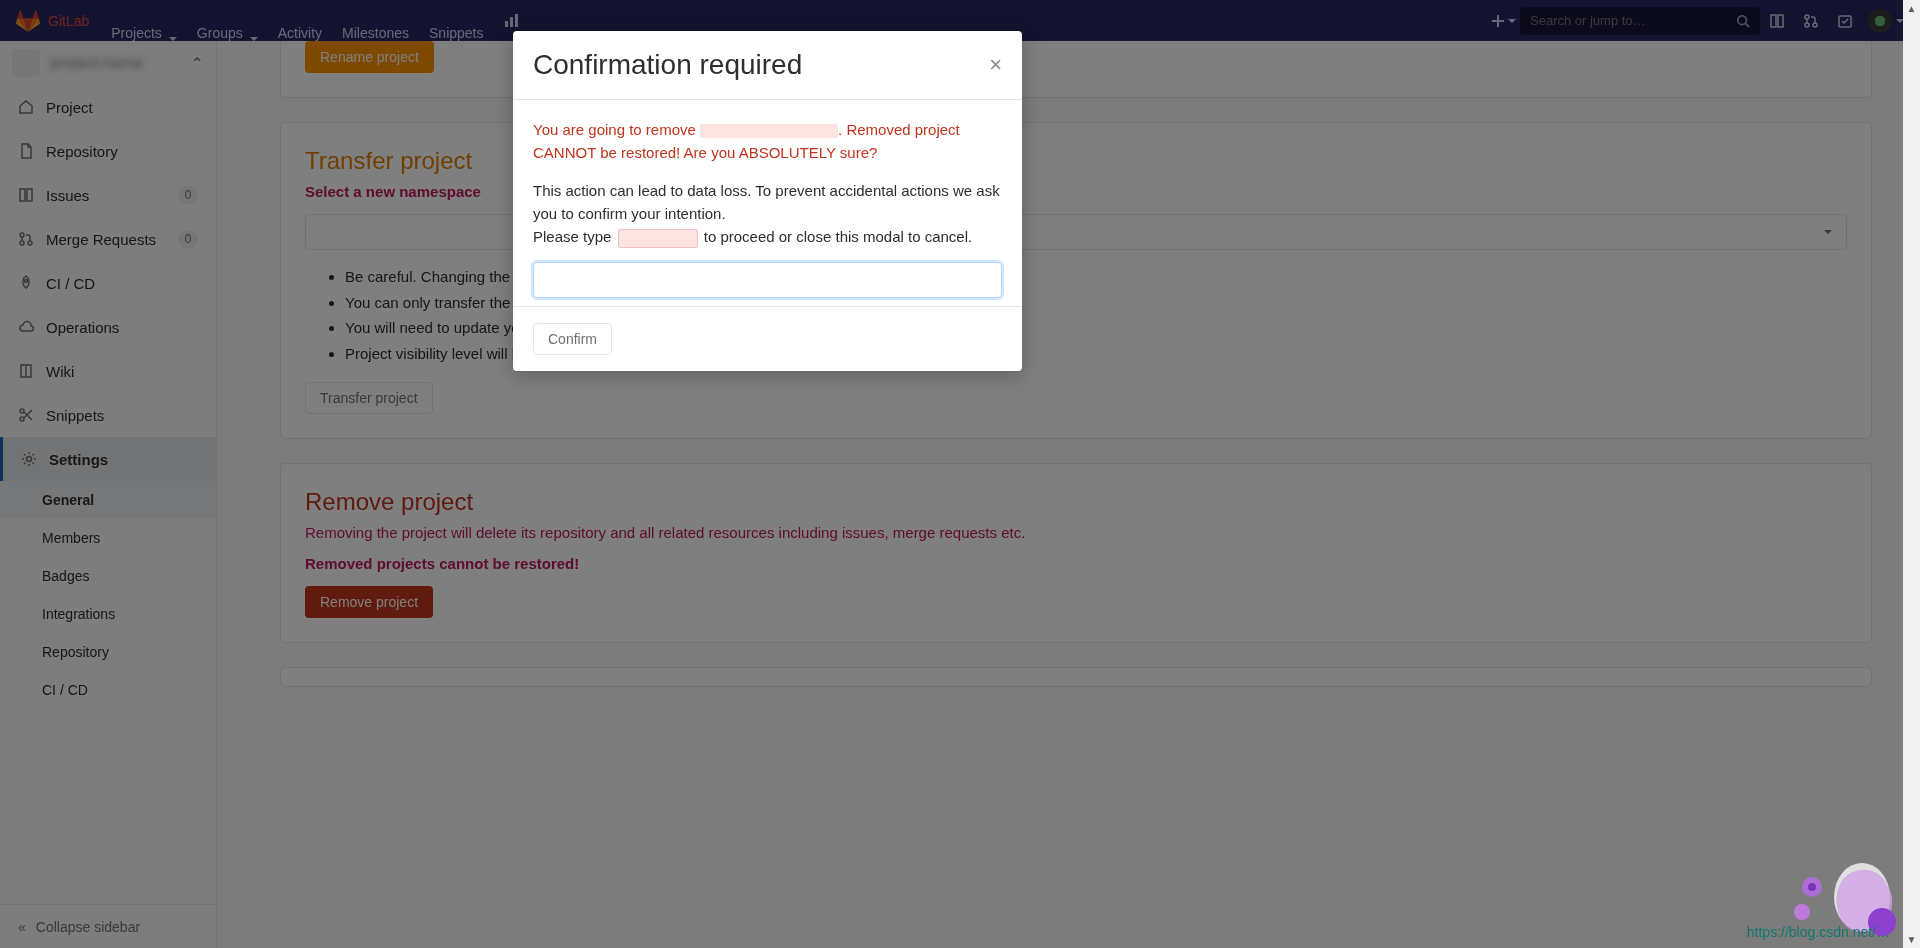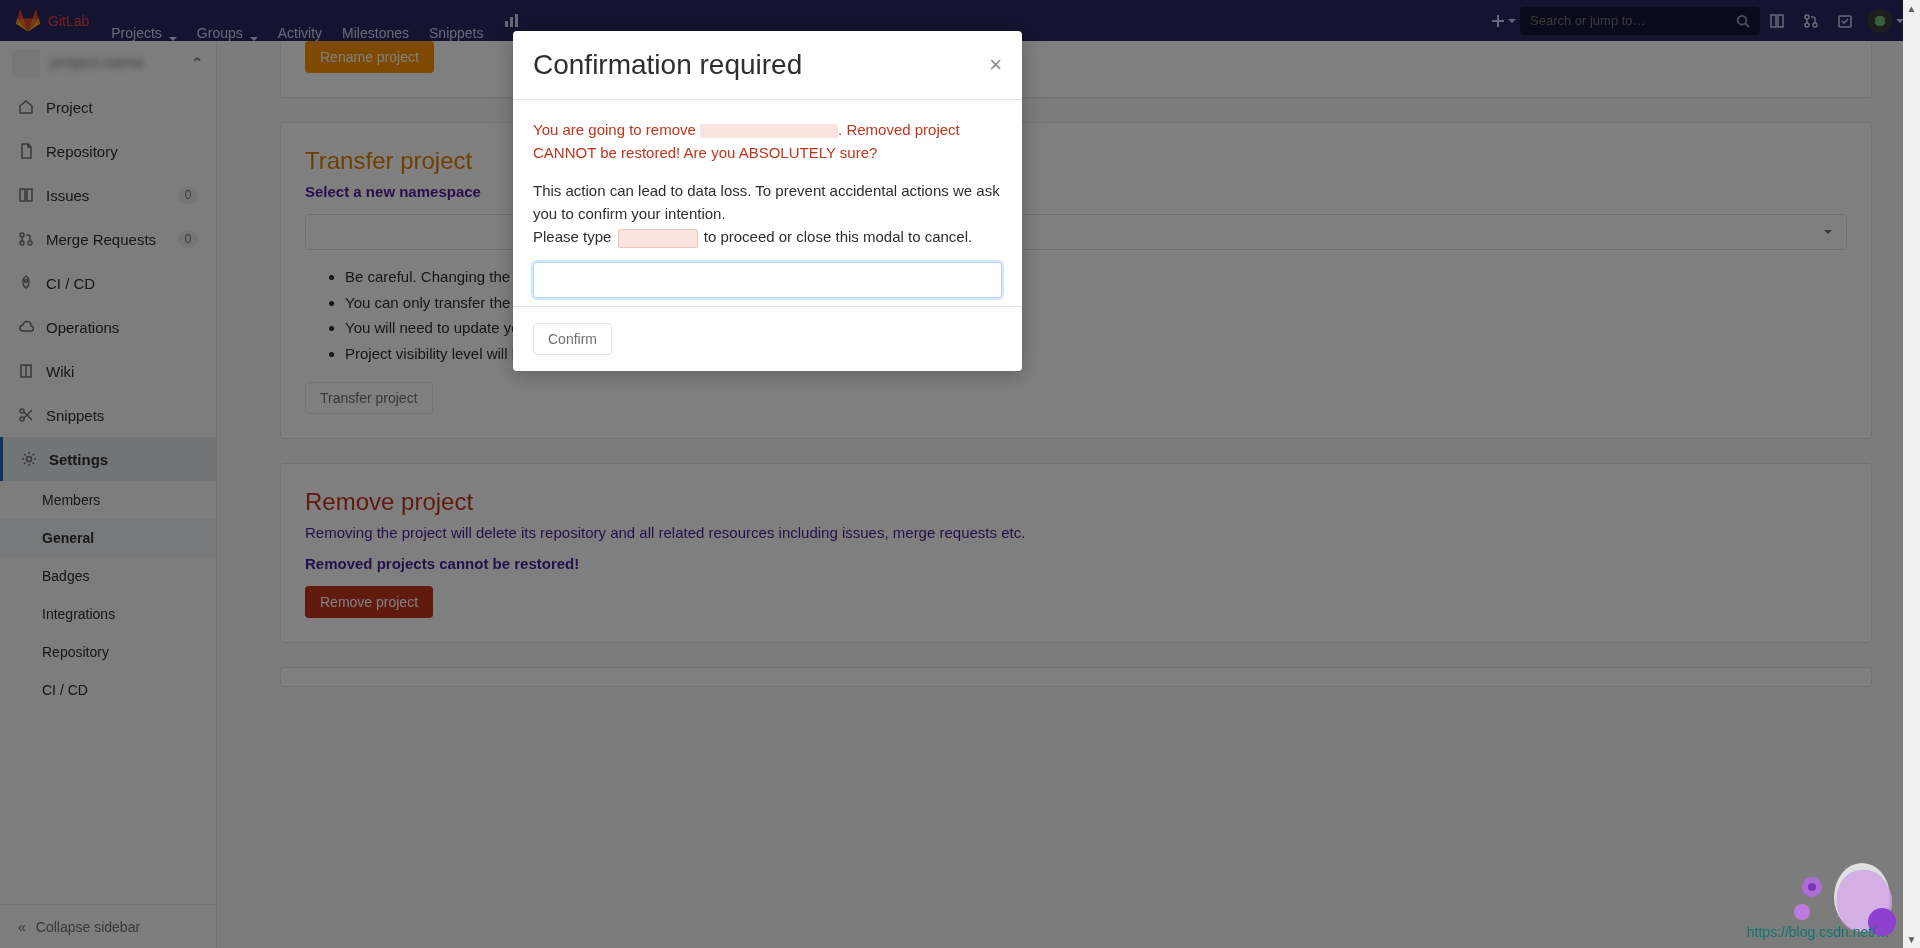--- a/index.html
+++ b/index.html
@@ -30,21 +30,21 @@
 .sidebar .collapse { position:absolute; bottom:0; left:0; right:0; height:44px; border-top:1px solid #e5e5e5; display:flex; align-items:center; gap:10px; padding:0 18px; color:#707070; font-size:14px; cursor:pointer; background:#fafafa; }
 .sb-scroll { position:absolute; right:4px; top:41px; width:10px; height:680px; background:#fff; }
 .sb-scroll .thumb { position:absolute; top:60px; width:10px; height:270px; background:#c8c8c8; border-radius:5px; }
 
 
 .main { position:absolute; left:232px; right:0; top:41px; bottom:0; overflow-y:auto; padding:0 48px 30px; }
 .panel { border:1px solid #e5e5e5; border-radius:4px; padding:24px; margin-top:24px; background:#fff; }
 .panel.first { margin-top:0; padding-top:0; border-top:none; }
 .panel h2 { color:#de7e00; font-size:24px; font-weight:400; margin-bottom:8px; }
 .panel h2.danger { color:#c0341d; }
-.panel .sub { color:#4c1d95; font-size:15px; margin-bottom:14px; }
+.panel .sub { color:#be185d; font-size:15px; margin-bottom:14px; }
 .panel .sub.bold { font-weight:600; }
 .panel ul { padding-left:40px; margin:12px 0 16px; }
 .panel ul li { font-size:15px; line-height:1.7; color:#2e2e2e; }
 .btn { display:inline-flex; align-items:center; padding:7px 14px; border-radius:4px; font-size:14px; border:1px solid transparent; cursor:pointer; }
 .btn-warning { background:#fc9403; color:#fff; }
 .btn-danger  { background:#c0341d; color:#fff; }
 .btn-neutral { background:#fff; color:#707070; border:1px solid #e5e5e5; }
 .ns-select { width:100%; height:36px; border:1px solid #e1e1e1; border-radius:4px; margin:6px 0 14px; display:flex; align-items:center; justify-content:flex-end; padding:0 14px; color:#707070; }
 
 
@@ -235,22 +235,22 @@
         <span class="ic">
           <svg width="16" height="16" viewBox="0 0 16 16" fill="none" stroke="currentColor" stroke-width="1.5">
             <circle cx="8" cy="8" r="2.5"></circle>
             <path d="M8 1v2M8 13v2M1 8h2M13 8h2M3 3l1.4 1.4M11.6 11.6L13 13M3 13l1.4-1.4M11.6 4.4L13 3"></path>
           </svg>
         </span>
         <span>Settings</span>
       </div>
     </div>
   <div id="side-sub">
+      <div class="sub-item active">General</div>
       <div class="sub-item">Members</div>
-      <div class="sub-item active">General</div>
       <div class="sub-item">Badges</div>
       <div class="sub-item">Integrations</div>
       <div class="sub-item">Repository</div>
       <div class="sub-item">CI / CD</div>
     </div>
   <div class="collapse">
     <span>«</span>
     <span>Collapse sidebar</span>
   </div>
 </div>

